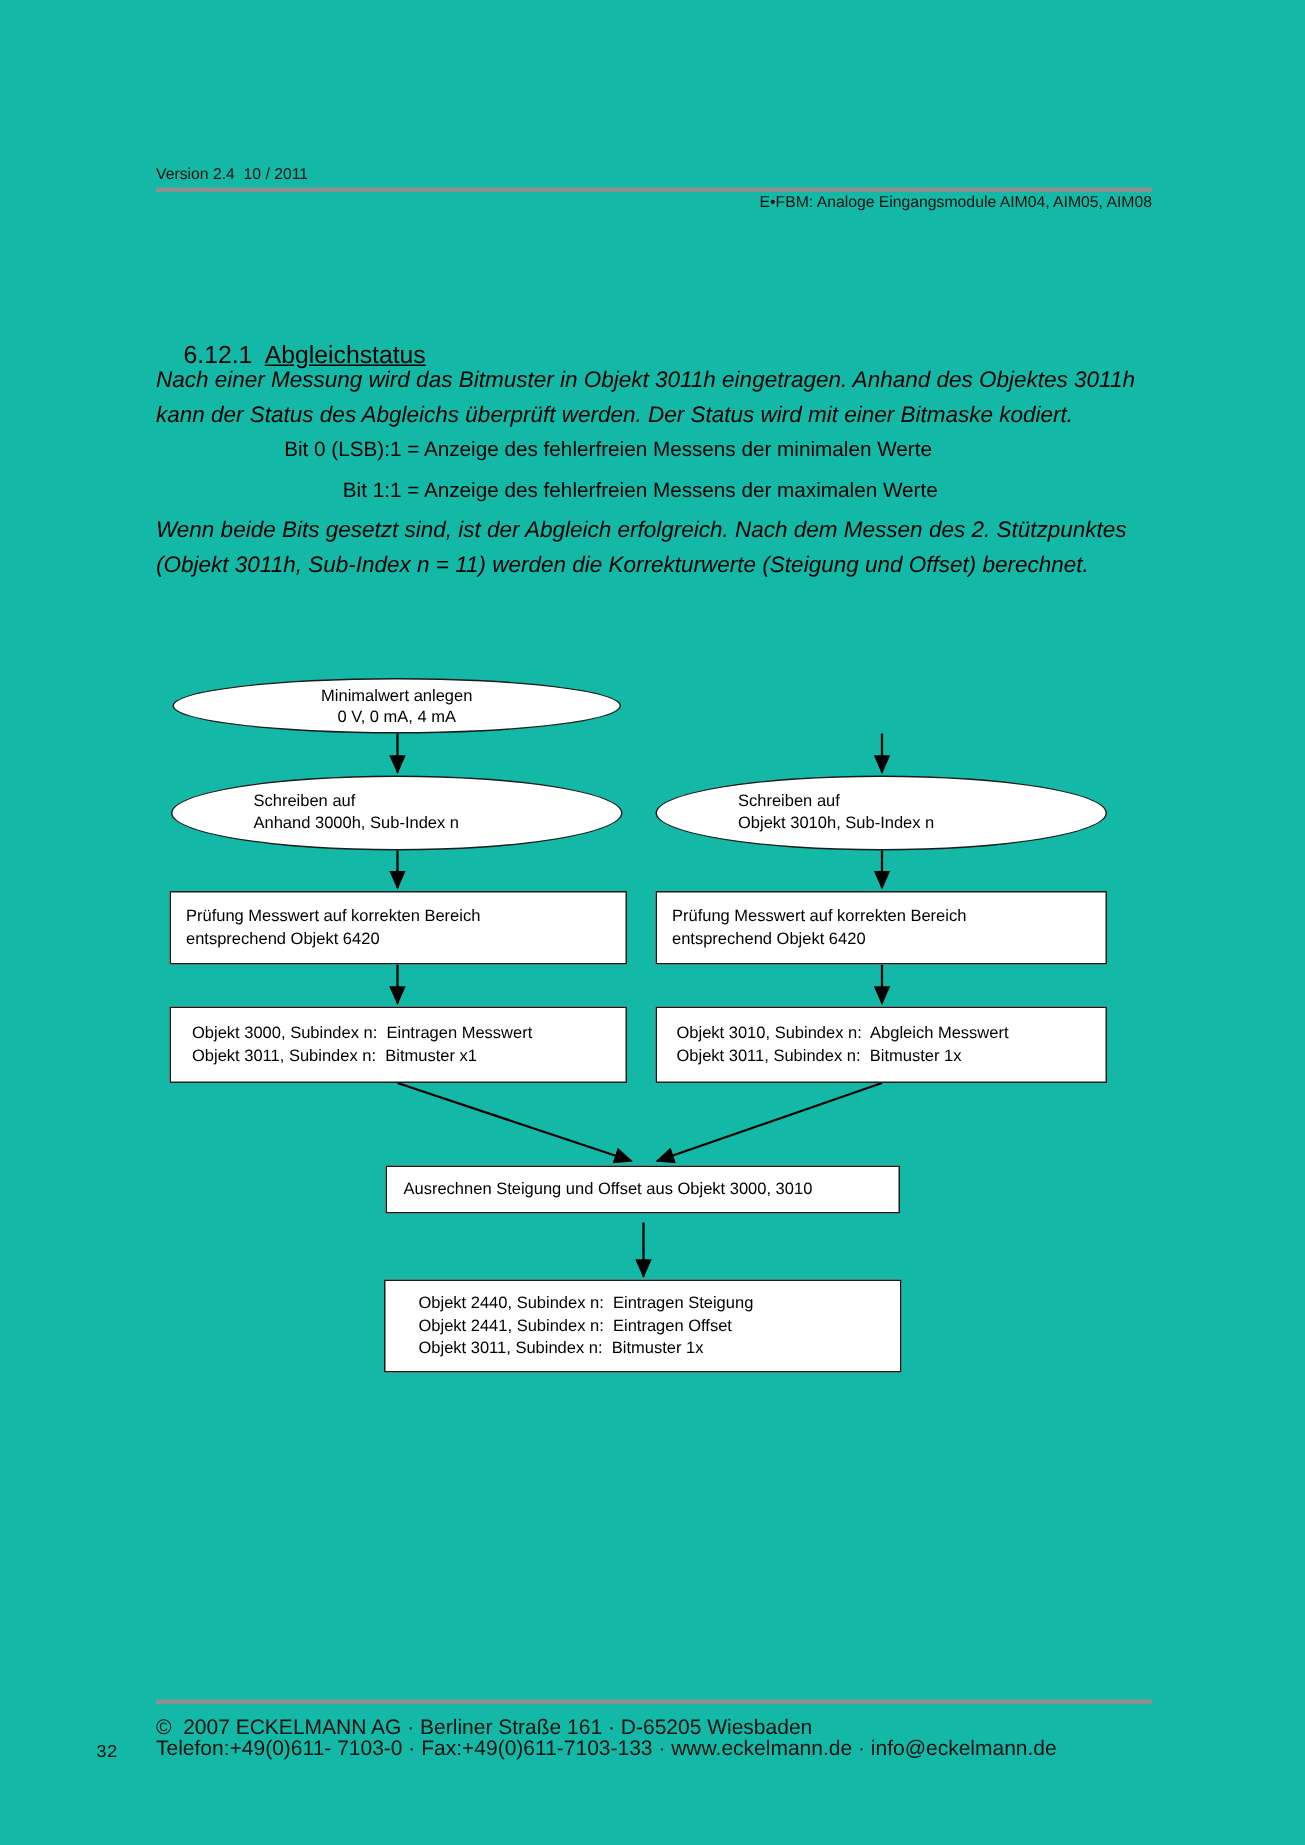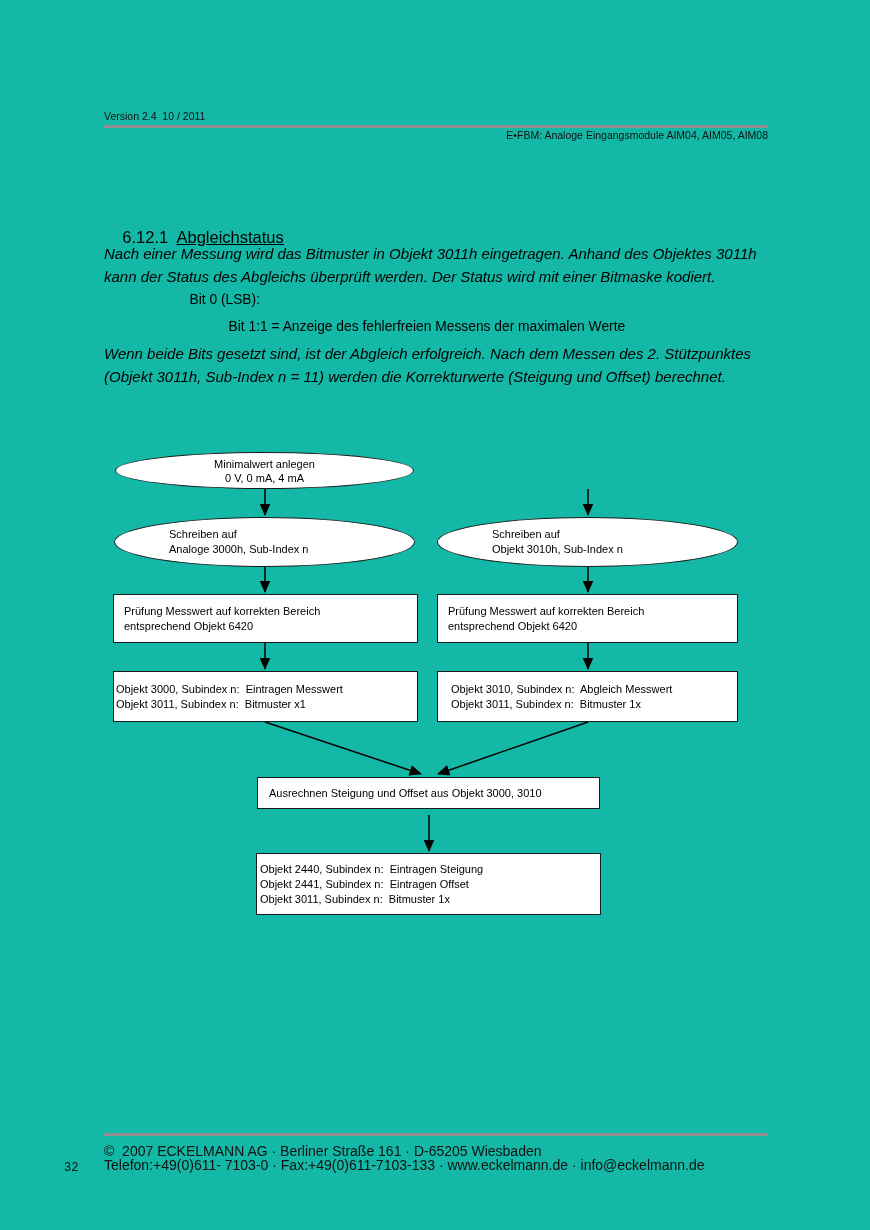--- a/index.html
+++ b/index.html
@@ -52,20 +52,21 @@
 
   <div class="abs sec-heading" style="left:104px; top:209px;">
     <span class="num">6.12.1</span><span>  </span><span class="title">Abgleichstatus</span>
   </div>
 
   <div class="abs para" style="left:104px; top:243px; width:680px;">Nach einer Messung wird das Bitmuster in Objekt 3011h eingetragen. Anhand des Objektes 3011h
 kann der Status des Abgleichs überprüft werden. Der Status wird mit einer Bitmaske kodiert.</div>
 
   <div class="abs bit-row" style="left:133px; top:292px;">
     <div class="bit-label">Bit 0 (LSB):</div>
+    <div class="bit-value">1 = Anzeige des fehlerfreien Messens der minimalen Werte</div>
   </div>
   <div class="abs bit-row" style="left:133px; top:319px;">
     <div class="bit-label">Bit 1:</div>
     <div class="bit-value">1 = Anzeige des fehlerfreien Messens der maximalen Werte</div>
   </div>
 
   <div class="abs para" style="left:104px; top:343px; width:680px;">Wenn beide Bits gesetzt sind, ist der Abgleich erfolgreich. Nach dem Messen des 2. Stützpunktes
 (Objekt 3011h, Sub-Index n = 11) werden die Korrekturwerte (Steigung und Offset) berechnet.</div>
 
   <div class="abs flow" style="left:0; top:440px;">
@@ -91,53 +92,53 @@
     </svg>
 
     <div class="node ellipse txt-center" style="left:115px; top:12px; width:299px; height:37px;">
       <span class="ln">Minimalwert anlegen</span>
       <span class="ln">0 V, 0 mA, 4 mA</span>
     </div>
 
 
     <div class="node ellipse" style="left:114px; top:77px; width:301px; height:50px; padding-left:54px;">
       <span class="ln">Schreiben auf</span>
-      <span class="ln">Analoge 3000h, Sub-Index n</span>
+      <span class="ln">Anhand 3000h, Sub-Index n</span>
     </div>
 
     <div class="node ellipse" style="left:437px; top:77px; width:301px; height:50px; padding-left:54px;">
       <span class="ln">Schreiben auf</span>
       <span class="ln">Objekt 3010h, Sub-Index n</span>
     </div>
 
     <div class="node" style="left:113px; top:154px; width:305px; height:49px; padding-left:10px;">
       <span class="ln">Prüfung Messwert auf korrekten Bereich</span>
       <span class="ln">entsprechend Objekt 6420</span>
     </div>
 
     <div class="node" style="left:437px; top:154px; width:301px; height:49px; padding-left:10px;">
       <span class="ln">Prüfung Messwert auf korrekten Bereich</span>
       <span class="ln">entsprechend Objekt 6420</span>
     </div>
 
-    <div class="node" style="left:113px; top:231px; width:305px; height:51px; padding-left:2px;">
+    <div class="node" style="left:113px; top:231px; width:305px; height:51px; padding-left:14px;">
       <span class="ln">Objekt 3000, Subindex n:  Eintragen Messwert</span>
       <span class="ln">Objekt 3011, Subindex n:  Bitmuster x1</span>
     </div>
 
     <div class="node" style="left:437px; top:231px; width:301px; height:51px; padding-left:13px;">
       <span class="ln">Objekt 3010, Subindex n:  Abgleich Messwert</span>
       <span class="ln">Objekt 3011, Subindex n:  Bitmuster 1x</span>
     </div>
 
     <div class="node" style="left:257px; top:337px; width:343px; height:32px; padding-left:11px;">
       <span class="ln">Ausrechnen Steigung und Offset aus Objekt 3000, 3010</span>
     </div>
 
-    <div class="node" style="left:256px; top:413px; width:345px; height:62px; padding-left:3px;">
+    <div class="node" style="left:256px; top:413px; width:345px; height:62px; padding-left:22px;">
       <span class="ln">Objekt 2440, Subindex n:  Eintragen Steigung</span>
       <span class="ln">Objekt 2441, Subindex n:  Eintragen Offset</span>
       <span class="ln">Objekt 3011, Subindex n:  Bitmuster 1x</span>
     </div>
   </div>
 
   <div class="abs ftr-rule" style="left:104px; top:1133px; width:664px;"></div>
   <div class="abs page-num" style="left:64px; top:1161px;font-family:Liberation Mono, monospace;">32</div>
   <div class="abs ftr-text" style="left:104px; top:1144px;">©  2007 ECKELMANN AG · Berliner Straße 161 · D-65205 Wiesbaden</div>
   <div class="abs ftr-text" style="left:104px; top:1158px;">Telefon:+49(0)611- 7103-0 · Fax:+49(0)611-7103-133 · www.eckelmann.de · info@eckelmann.de</div>

